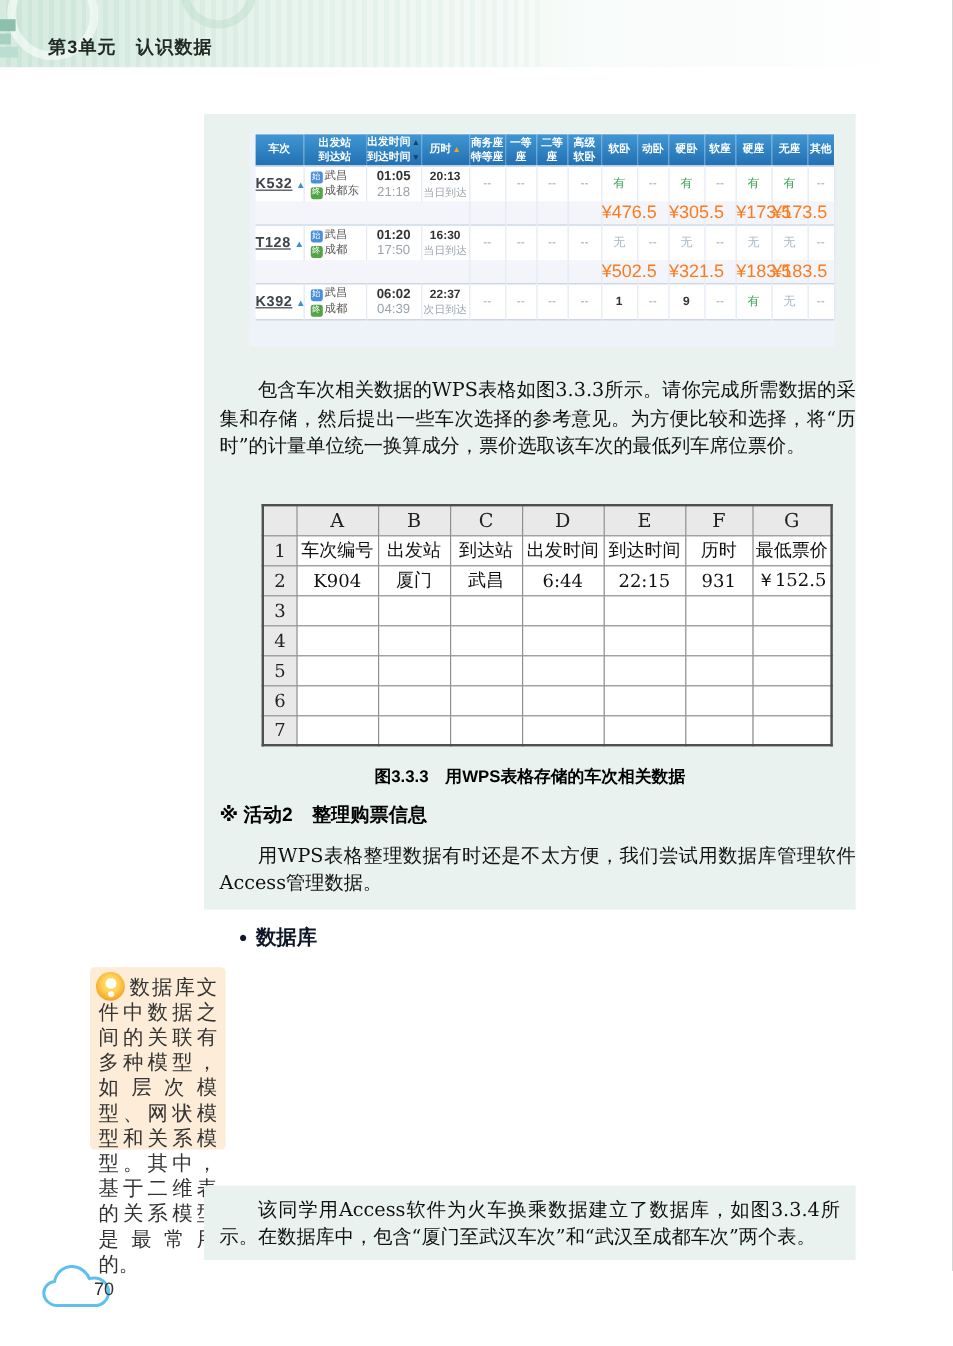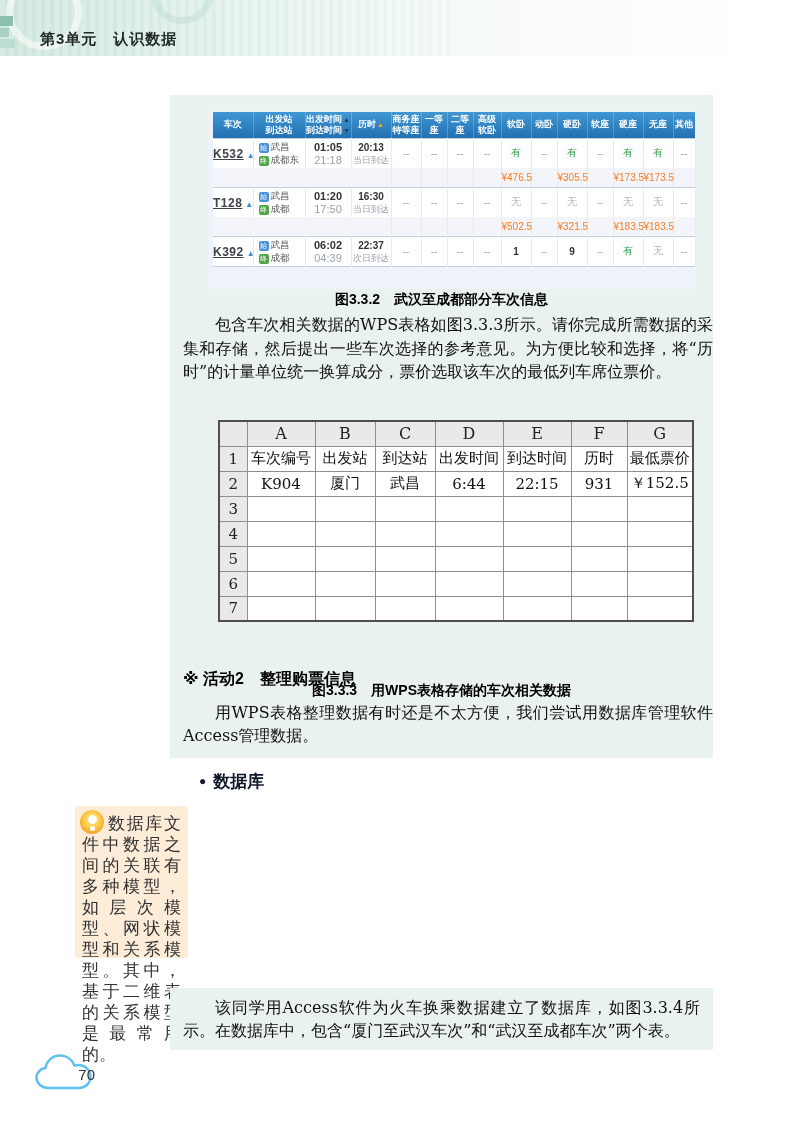--- a/index.html
+++ b/index.html
@@ -36,21 +36,21 @@
     background:#eef3f9; padding:1px 0 0 5px; }
   table.ttab { width:482px; border-collapse:collapse; table-layout:fixed;
     font-family:"Liberation Sans","DejaVu Sans",sans-serif; border-bottom:1px solid #c3cfdf; }
   .ttab th { background:linear-gradient(#4097d3,#2270b2); color:#fff; font-size:9px;
     font-weight:700; height:26px; line-height:11px; border-right:1px solid rgba(255,255,255,.22);
     text-align:center; padding:0; }
   .arr-dark { color:#173f63; font-size:7px; margin-left:1px; }
   .arr-orange { color:#ffa21a; font-size:7px; margin-left:1px; }
   .ttab td { text-align:center; padding:0; border-right:1px solid #e4e9f3; }
   tr.info-row td { height:30px; background:#fff; border-top:1px solid #c3cfdf; }
-  tr.price-row td { height:19px; background:#f3f5fb; font-size:10px; }
+  tr.price-row td { height:19px; background:#f3f5fb; font-size:15px; }
   .tcode { font-weight:700; font-size:12px; color:#3e4449; text-decoration:underline; letter-spacing:.5px; }
   .exp { color:#3a8fd0; font-size:8px; margin-left:3px; }
   .c-sta div { font-size:9.5px; color:#555; line-height:13px; text-align:left; padding-left:5px;
     white-space:nowrap; }
   .badge { display:inline-block; width:10px; height:10px; border-radius:2px; color:#fff;
     font-size:7px; line-height:10px; text-align:center; font-style:normal; margin-right:2px; }
   .b-start { background:#4a90d9; }
   .b-end { background:#52a447; }
   .t-dep { font-weight:700; font-size:11px; color:#333; line-height:14px; }
   .t-arr { font-size:11px; color:#9aa3ad; line-height:13px; }
@@ -59,21 +59,21 @@
   .seat { font-size:10px; color:#9aa7b5; }
   .s-have { color:#3aa054; }
   .s-none { color:#a9b6c2; }
   .s-num  { color:#333; font-weight:700; }
   .price { color:#f87c1e; }
 
   
   .caption { position:absolute; left:170px; width:543px; text-align:center; font-size:14px;
     font-weight:600; color:#000; font-family:"Liberation Sans","DejaVu Sans",sans-serif; }
   .cap1 { top:291px; }
-  .cap2 { top:639px;margin-top:43px; }
+  .cap2 { top:639px; }
   .para { position:absolute; text-align:justify; color:#111; }
   .para1 { left:183px; top:313px; width:530px; font-size:16px; line-height:23.5px; text-indent:32px; }
   .act-head { position:absolute; left:183px; top:669px; font-size:16px; font-weight:700; color:#000;
     font-family:"Liberation Sans","DejaVu Sans",sans-serif; }
   .para2 { left:183px; top:701px; width:530px; font-size:16px; line-height:23px; text-indent:32px; }
   .dbpara { left:200px; top:804px; width:514px; font-size:16px; line-height:25.5px; text-indent:32px; }
   .bandpara { left:13px; top:8px; width:517px; font-size:16px; line-height:23px;
     text-indent:32px; position:absolute; }
 
   
@@ -264,21 +264,20 @@
         <td class="seat s-num">9</td>
         <td class="seat">--</td>
         <td class="seat s-have">有</td>
         <td class="seat s-none">无</td>
         <td class="seat">--</td>
       </tr>
       </tbody>
     </table>
   </div>
 
-  <div class="caption cap1">图3.3.2　武汉至成都部分车次信息</div>
   <div class="para para1">包含车次相关数据的WPS表格如图3.3.3所示。请你完成所需数据的采集和存储，然后提出一些车次选择的参考意见。为方便比较和选择，将“历时”的计量单位统一换算成分，票价选取该车次的最低列车席位票价。</div>
 
   <div class="wps">
     <table>
       <colgroup>
         <col style="width:28px">
           <col style="width:68px">
           <col style="width:60px">
           <col style="width:60px">
         <col style="width:68px">

